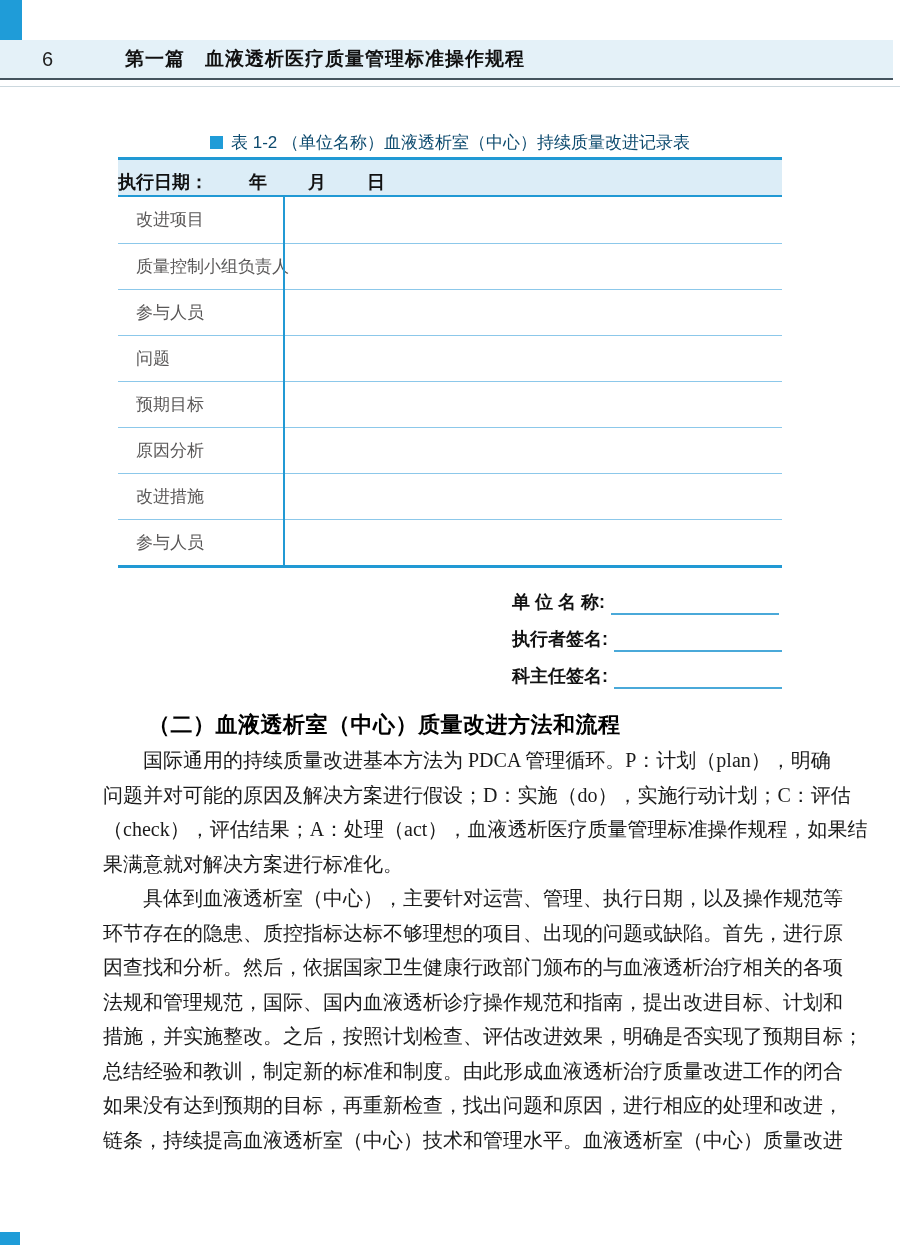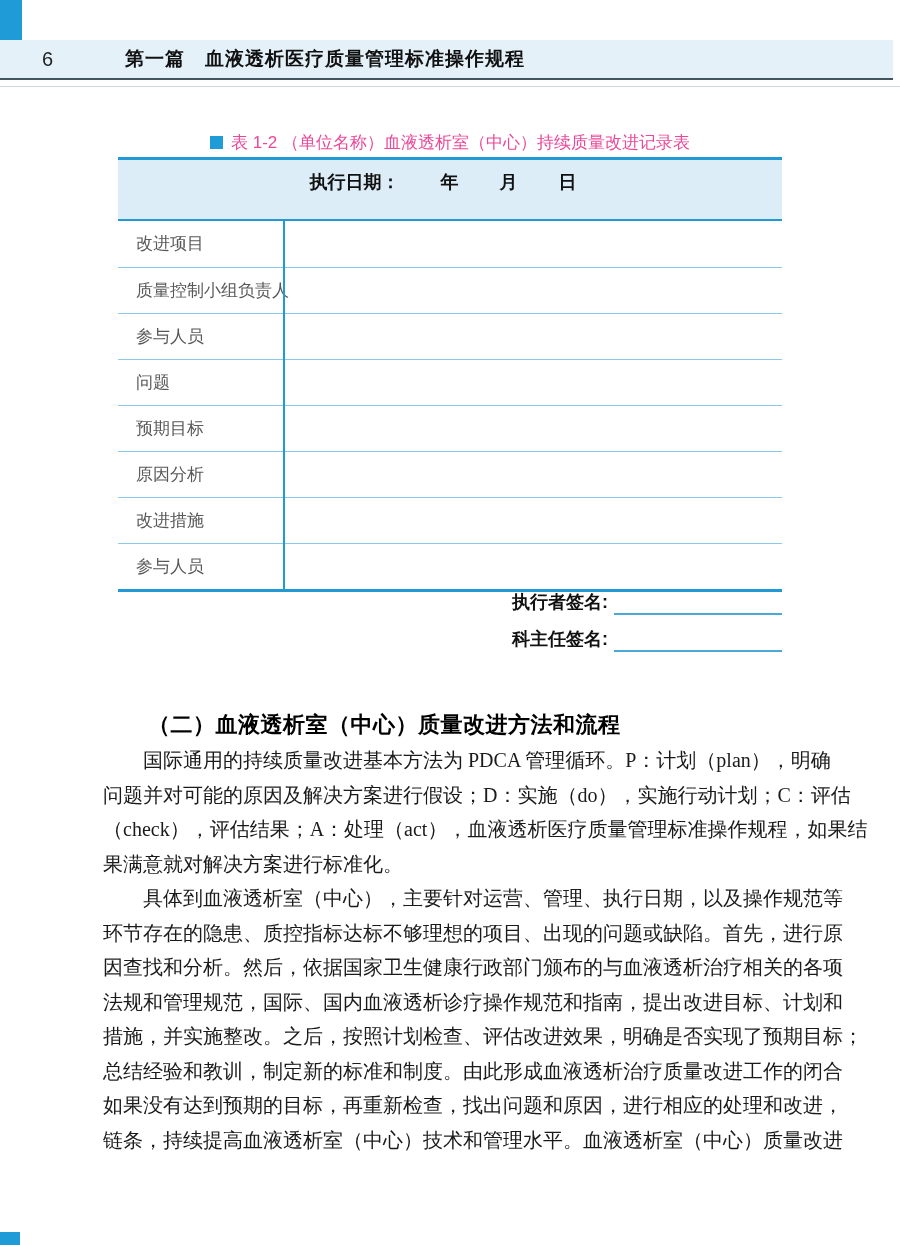--- a/index.html
+++ b/index.html
@@ -12,27 +12,27 @@
   .accent-square-top{position:absolute;left:0;top:0;width:22px;height:40px;background:#1f9cd8;}
   .page-num{position:absolute;left:42px;top:0;line-height:38px;font-size:20px;color:#222;}
   .header-title{position:absolute;left:125px;top:0;line-height:38px;font-size:19px;
                 font-weight:700;color:#111;letter-spacing:1px;}
   .header-rule2{position:absolute;left:0;top:86px;width:900px;height:1px;background:#ccd8de;}
 
   
   .table-caption{position:absolute;left:0;top:131px;width:900px;display:flex;
                  justify-content:center;align-items:center;gap:8px;}
   .caption-square{width:13px;height:13px;background:#1f9cd8;flex:0 0 auto;}
-  .caption-text{font-size:17px;color:#ec4899;}
+  .caption-text{font-size:17px;color:#0c4a6e;}
 
   
   .form-table{position:absolute;left:118px;top:157px;width:664px;}
-  .thead{box-sizing:border-box;height:64px;background:#dcedf7;
+  .thead{box-sizing:border-box;height:40px;background:#dcedf7;
          border-top:3px solid #2199d4;border-bottom:2px solid #2199d4;
-         text-align:center;padding-right:14px;line-height:45px;
+         text-align:left;padding-right:14px;line-height:45px;
          font-size:18px;font-weight:700;color:#111;}
   .date-part{display:inline-block;margin-left:36px;}
   .tbody{position:relative;border-bottom:3px solid #2199d4;}
   .vline{position:absolute;left:165px;top:0;bottom:0;width:2px;background:#2199d4;}
   .trow{box-sizing:border-box;height:46px;display:flex;gap:21px;}
   .trow + .trow{border-top:1px solid #8cc8ea;}
   .tlabel{width:165px;padding-left:18px;box-sizing:border-box;line-height:45px;
           font-size:17px;color:#595757;white-space:nowrap;}
   .tvalue{flex:1;}
 
@@ -112,20 +112,24 @@
       </div>
       <div class="trow">
         <div class="tlabel">参与人员</div>
         <div class="tvalue"></div>
       </div>
     </div>
   </div>
 
   <div class="signatures">
     <div class="sig-row">
+      <span class="sig-label">单 位 名 称:</span>
+      <span class="sig-line"></span>
+    </div>
+    <div class="sig-row">
       <span class="sig-label">执行者签名:</span>
       <span class="sig-line"></span>
     </div>
     <div class="sig-row">
       <span class="sig-label">科主任签名:</span>
       <span class="sig-line"></span>
     </div>
   </div>
 
   <h2 class="section-heading">（二）血液透析室（中心）质量改进方法和流程</h2>

